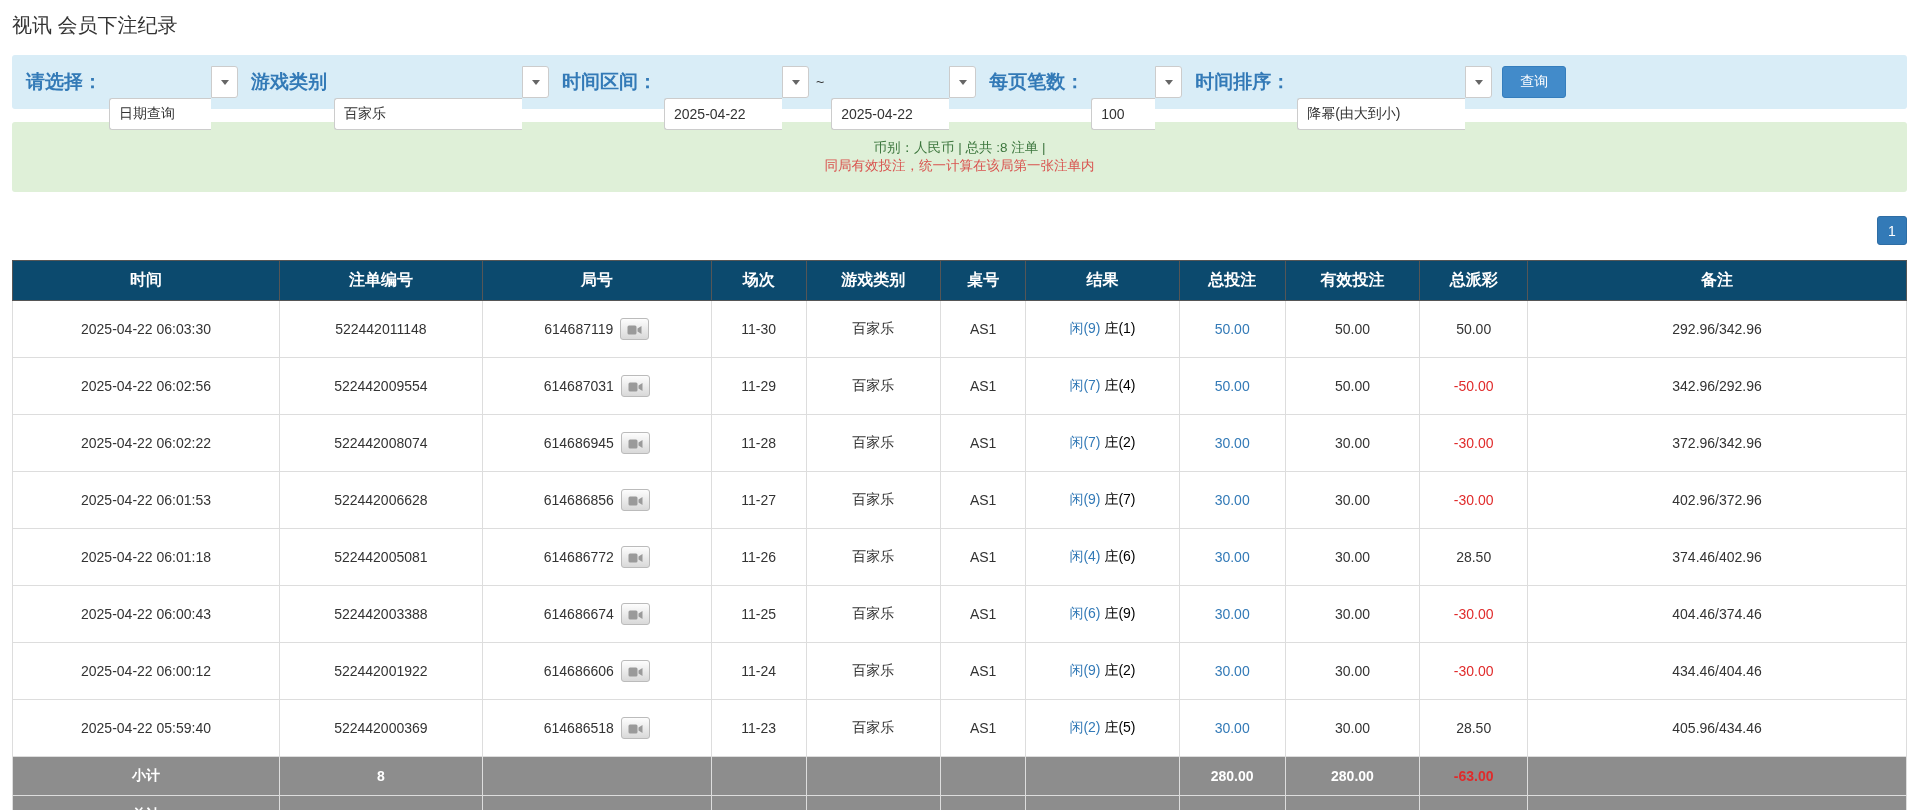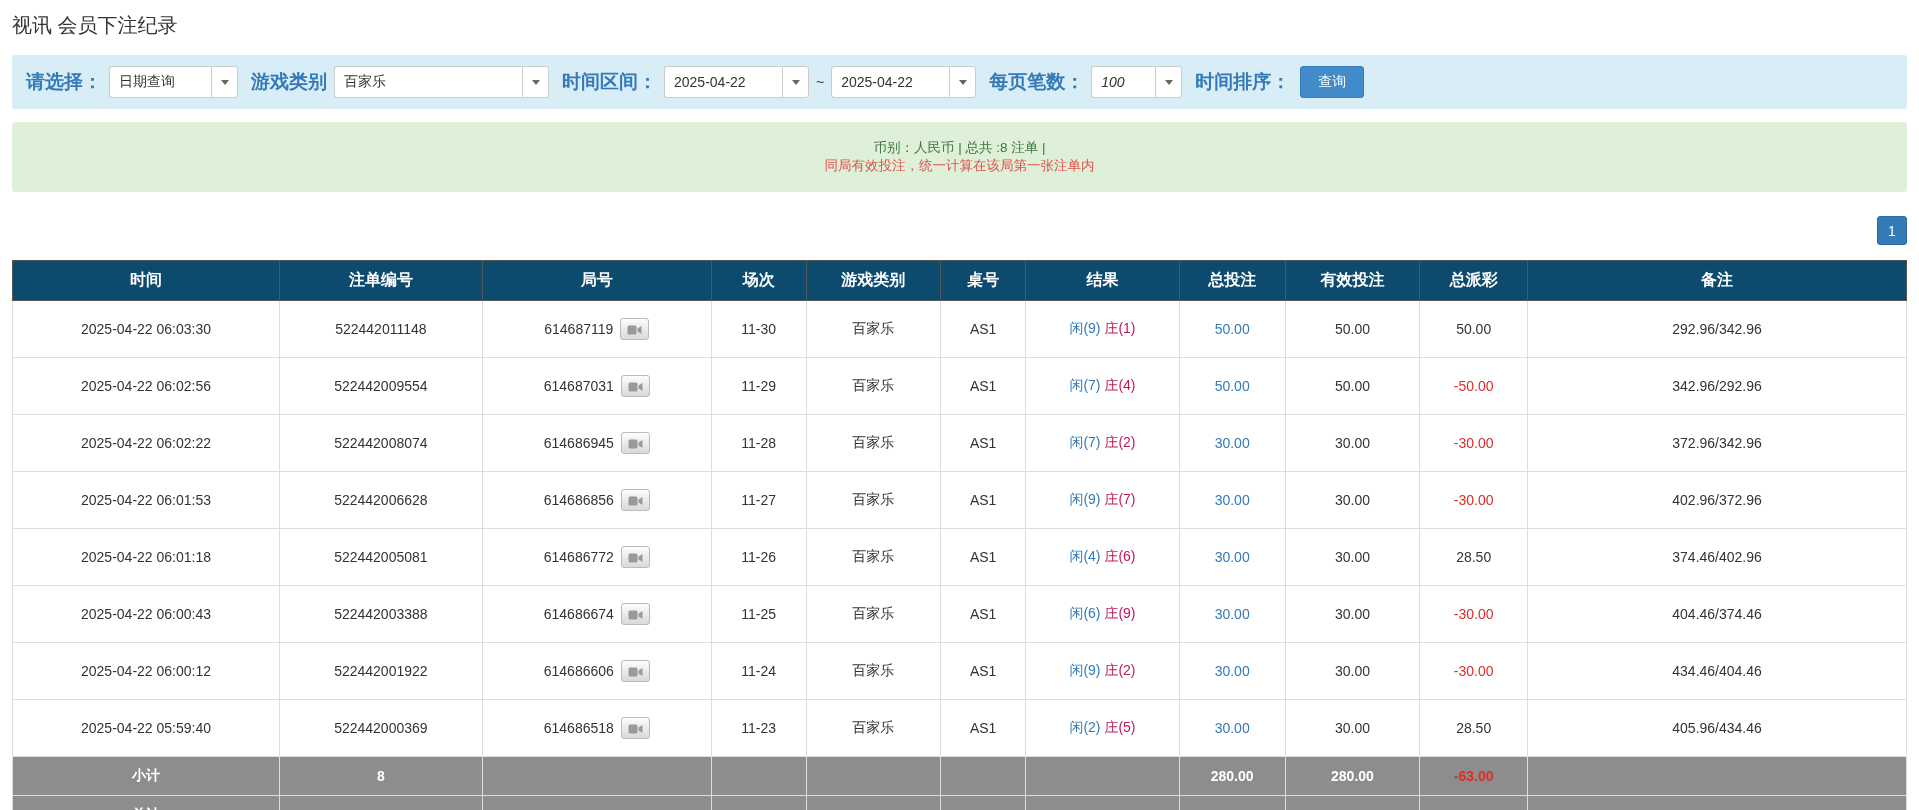--- a/index.html
+++ b/index.html
@@ -43,20 +43,21 @@
     border-right: none;
     border-radius: 3px 0 0 3px;
     padding: 4px 9px;
     font-size: 14px;
     height: 32px;
     font-family: inherit;
     color: #333;
     background: #fff;
     min-width: 0;
     outline: none;
+    margin-top: 32px;
   }
   .combo .caret-btn {
     width: 27px;
     border: 1px solid #ccc;
     border-radius: 0 3px 3px 0;
     background: #fff;
     display: flex;
     align-items: center;
     justify-content: center;
     cursor: pointer;
@@ -64,21 +65,21 @@
   }
   .caret {
     width: 0; height: 0;
     border-left: 4px solid transparent;
     border-right: 4px solid transparent;
     border-top: 5px solid #666;
   }
   .combo-select input { width: 102px; }
   .combo-game   input { width: 188px; }
   .combo-date   input { width: 118px; }
-  .combo-per    input { width: 64px; font-style: italic;  }
+  .combo-per    input { width: 64px;  }
   .combo-sort   input { width: 168px; }
   .tilde { color: #333; font-size: 14px; }
   .search-btn {
     background: #428bca;
     color: #fff;
     border: 1px solid #357ebd;
     border-radius: 3px;
     height: 32px;
     padding: 0 17px;
     font-size: 14px;
@@ -135,21 +136,21 @@
   td {
     border: 1px solid #ddd;
     padding: 17px 6px;
     text-align: center;
     background: #fff;
     color: #333;
     overflow: hidden;
     white-space: nowrap;
   }
   .res-player { color: #337ab7; }
-  .res-banker { color: #be185d; }
+  .res-banker { color: #000000; }
   .bet-link { color: #337ab7; text-decoration: none; cursor: pointer; }
   .neg { color: #e02b2b; }
   .round-wrap { display: inline-flex; align-items: center; gap: 7px; }
   .video-btn {
     border: 1px solid #bbb;
     border-radius: 3px;
     background: linear-gradient(#fdfdfd, #d9d9d9);
     padding: 5px 6px 3px 6px;
     cursor: pointer;
     display: inline-flex;
@@ -206,20 +207,26 @@
 
     <span class="filter-label">每页笔数：</span>
     <span class="combo combo-per">
       <input type="text" value="100" style="">
       <button class="caret-btn">
           <span class="caret"></span>
         </button>
     </span>
 
     <span class="filter-label">时间排序：</span>
+    <span class="combo combo-sort">
+      <input type="text" value="降幂(由大到小)" style="">
+      <button class="caret-btn">
+          <span class="caret"></span>
+        </button>
+    </span>
 
     <button class="search-btn">查询</button>
   </div>
 
   <div class="summary-bar">
     <span class="summary-left">币别：人民币 | 总共 :8 注单 |</span>
     <span class="summary-right">同局有效投注，统一计算在该局第一张注单内</span>
   </div>
 
   <div class="pagination">

